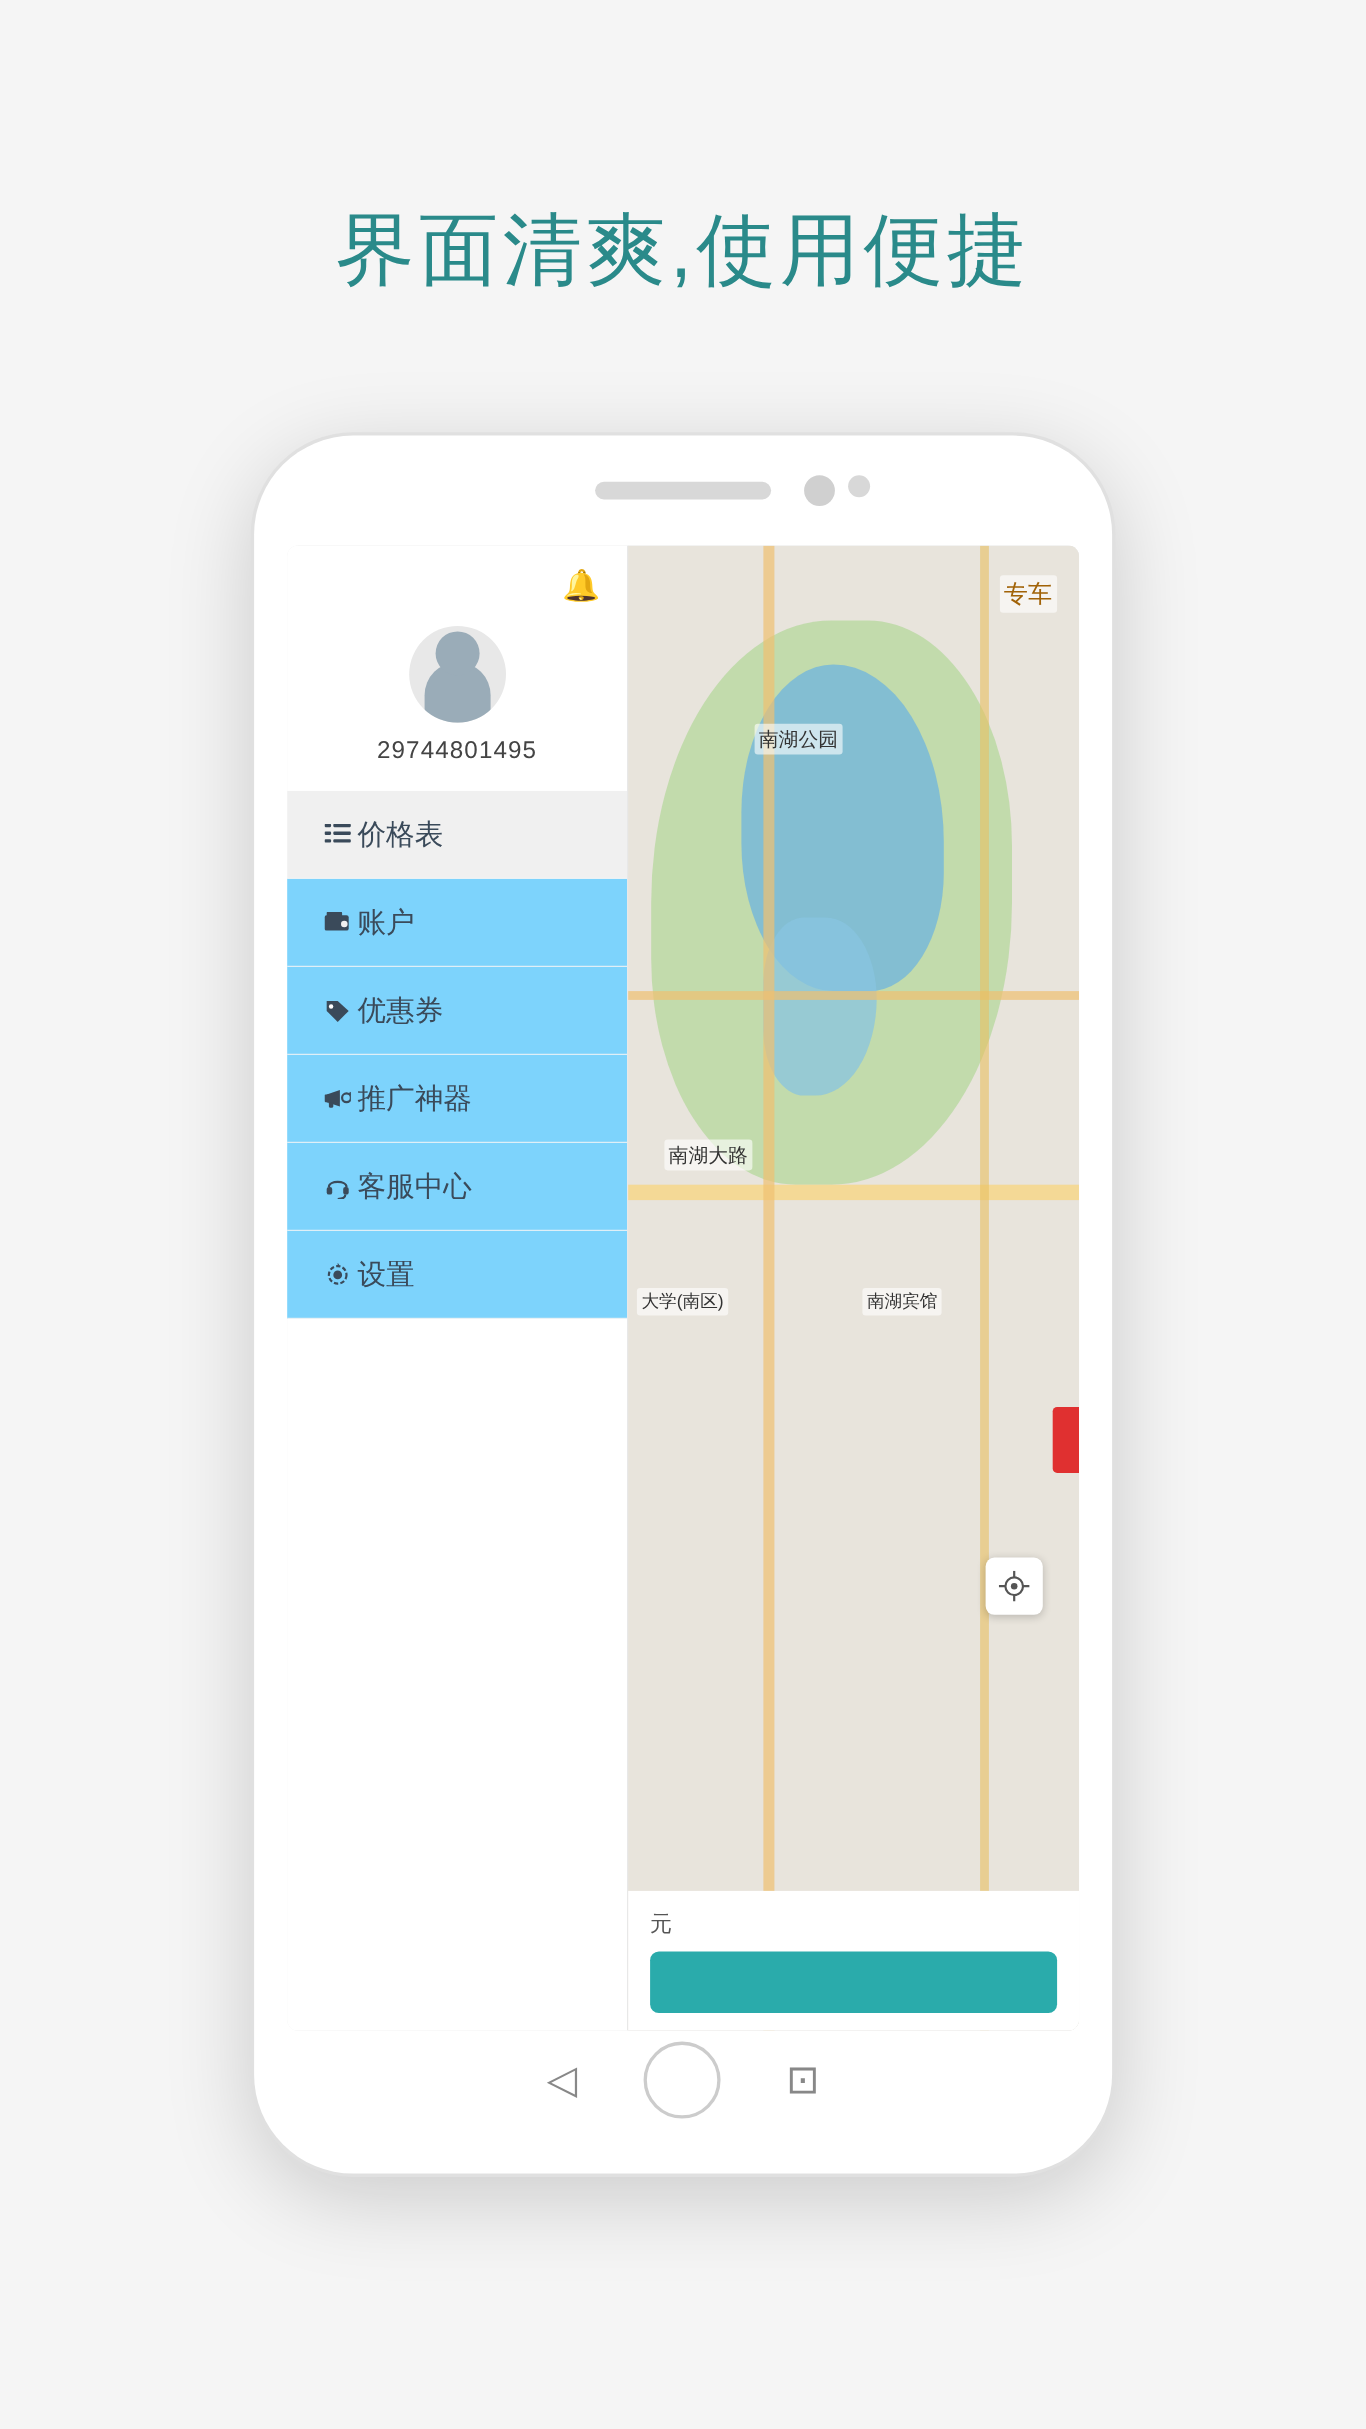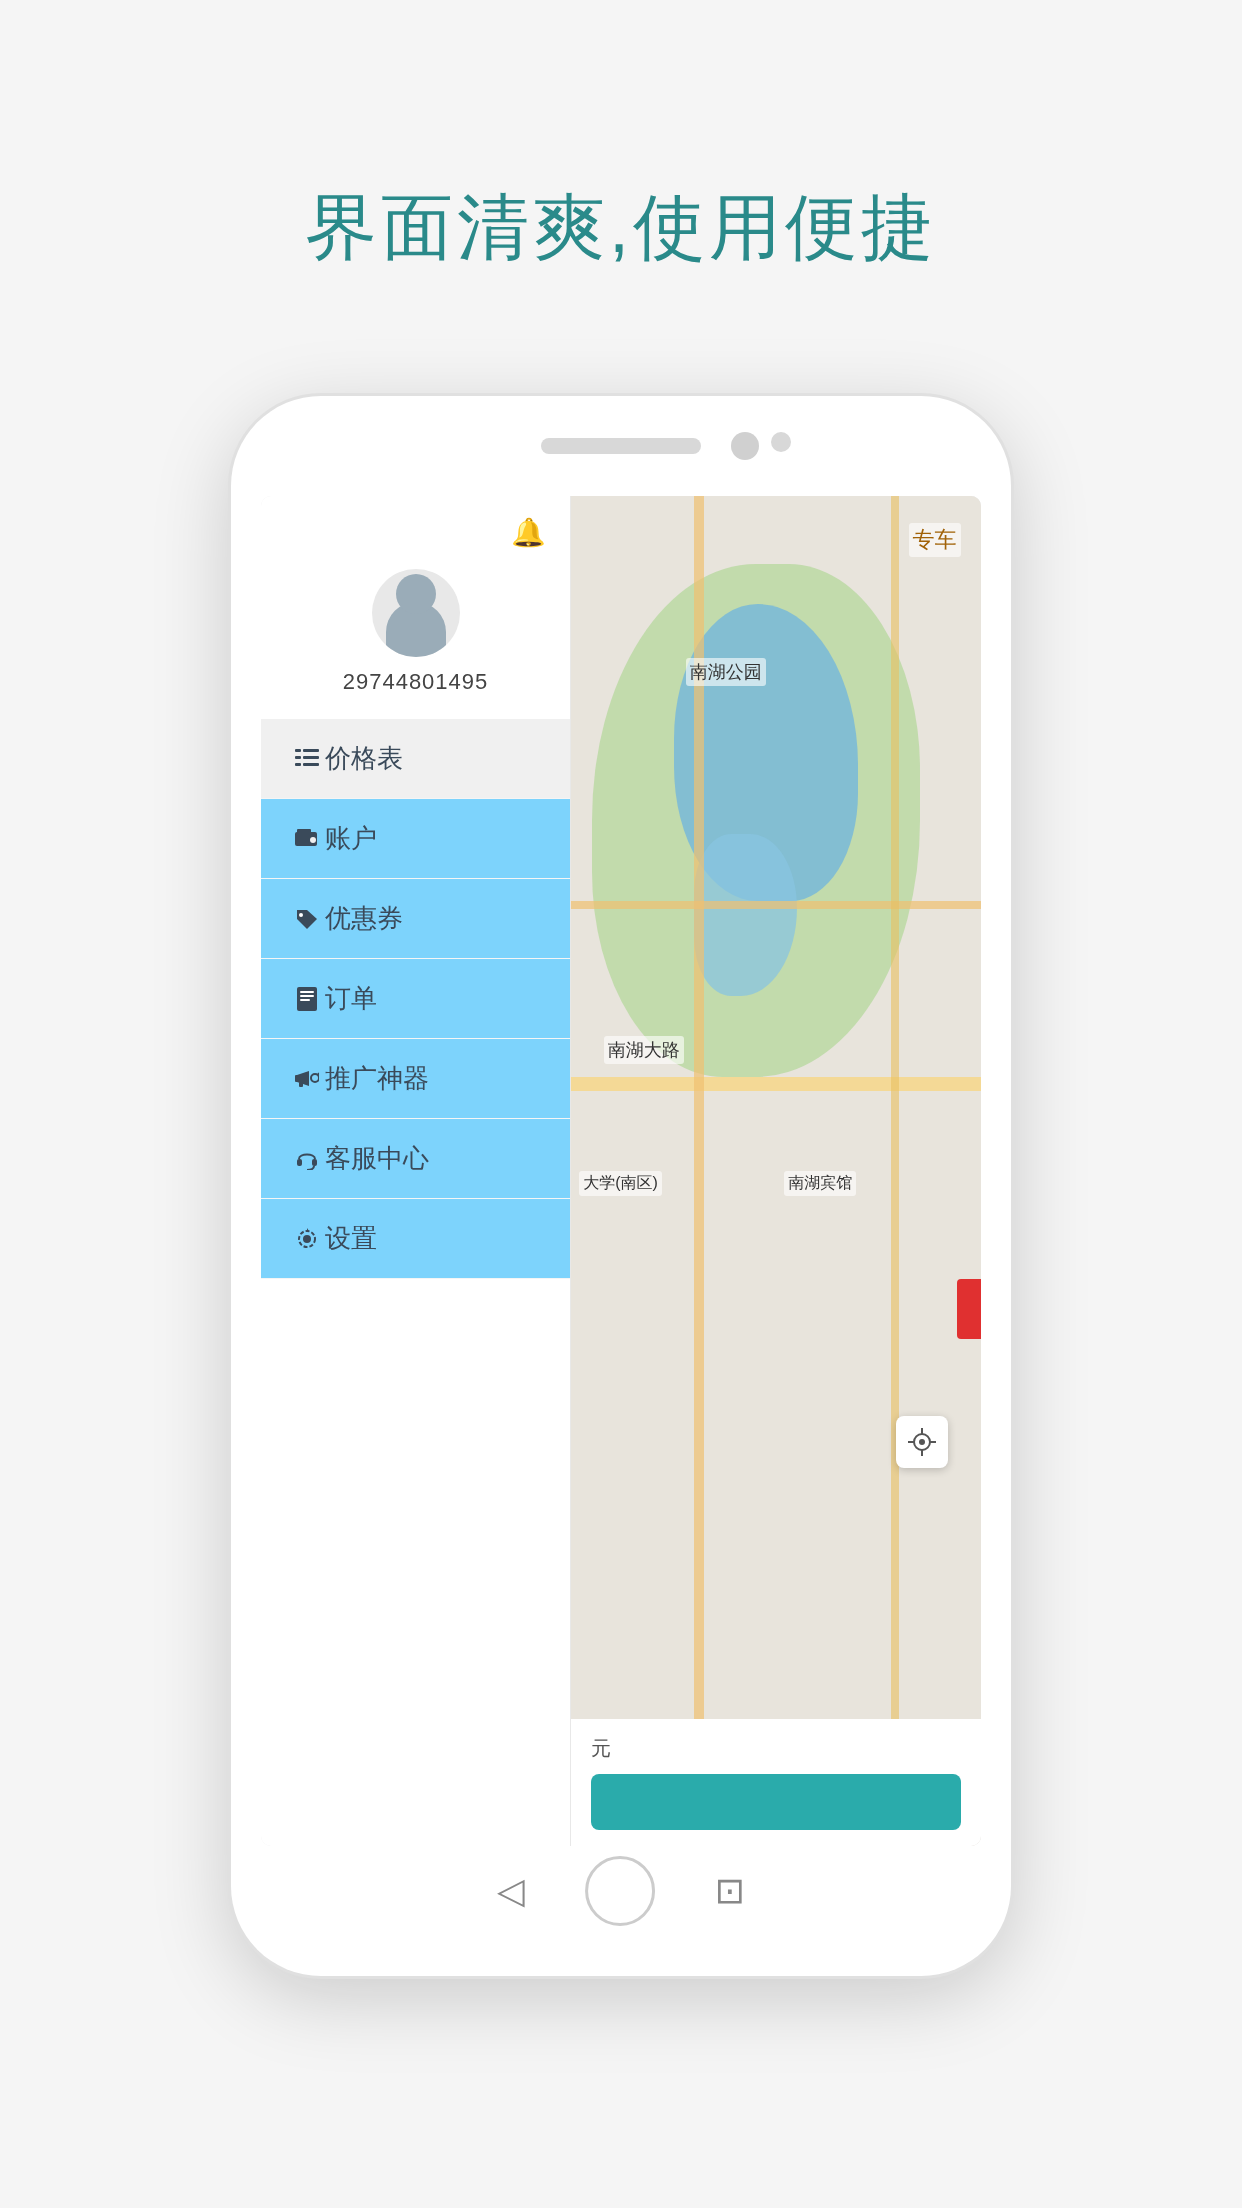--- a/index.html
+++ b/index.html
@@ -435,31 +435,20 @@
         <div class="menu-item">
           <span class="menu-icon">
             <svg width="24" height="22" viewBox="0 0 24 22" fill="none">
               <path d="M2 2 L12 2 L22 11 L12 21 L2 11 Z" fill="#3a4a5a"></path>
               <circle cx="6" cy="7" r="2" fill="#fff"></circle>
             </svg>
           </span>
           <span class="menu-label">优惠券</span>
         </div>
 
-        <div class="menu-item">
-          <span class="menu-icon">
-            <svg width="22" height="24" viewBox="0 0 22 24" fill="none">
-              <rect x="1" y="0" width="20" height="24" rx="2" fill="#3a4a5a"></rect>
-              <rect x="4" y="4" width="14" height="2" rx="1" fill="#fff"></rect>
-              <rect x="4" y="8" width="14" height="2" rx="1" fill="#fff"></rect>
-              <rect x="4" y="12" width="10" height="2" rx="1" fill="#fff"></rect>
-            </svg>
-          </span>
-          <span class="menu-label">订单</span>
-        </div>
 
 
         <div class="menu-item">
           <span class="menu-icon">
             <svg width="24" height="22" viewBox="0 0 24 22" fill="none">
               <path d="M2 7 L14 3 L14 18 L2 14 Z" fill="#3a4a5a"></path>
               <rect x="0" y="7" width="4" height="7" rx="1" fill="#3a4a5a"></rect>
               <rect x="4" y="14" width="4" height="5" rx="1" fill="#3a4a5a"></rect>
               <circle cx="20" cy="10" r="4" fill="none" stroke="#3a4a5a" stroke-width="2"></circle>
               <line x1="23" y1="7" x2="24" y2="5" stroke="#3a4a5a" stroke-width="2"></line>

